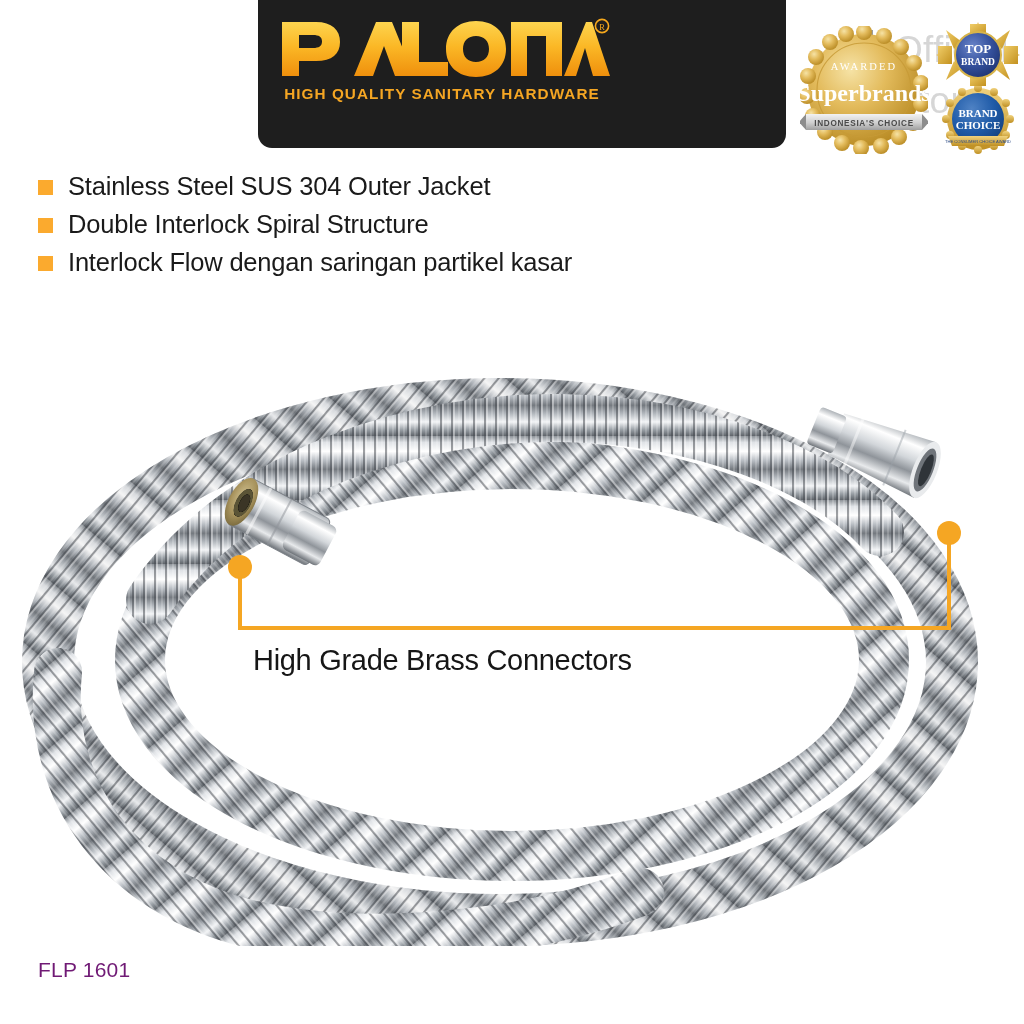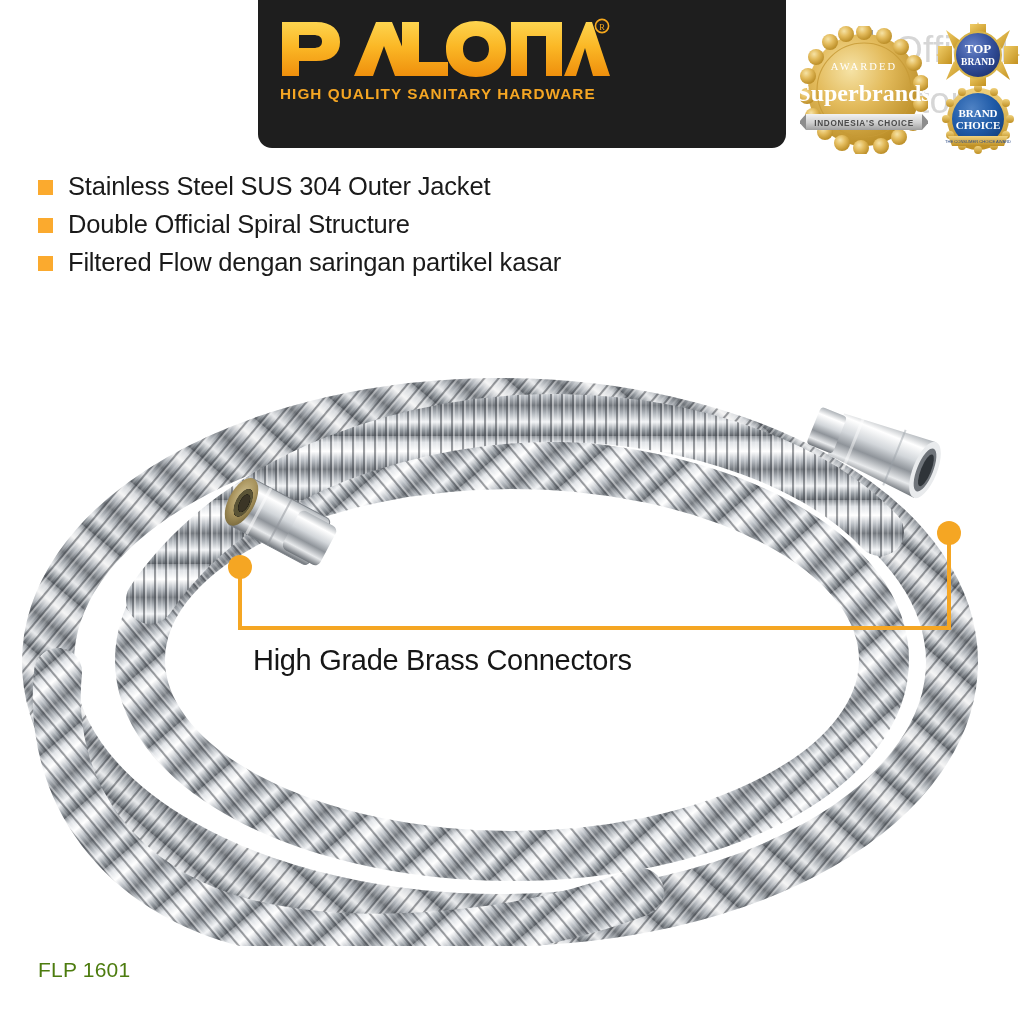--- a/index.html
+++ b/index.html
@@ -25,20 +25,21 @@
   .logo-wordmark{
     height:62px; display:block;
   }
   .logo-tagline{
     margin-top:5px;
     font-size:15.3px;
     letter-spacing:1.05px;
     font-weight:bold;
     color:#f5a623;
     white-space:nowrap;
+    text-align:center;
     width:324px;
   }
   #header-divider{
     position:absolute; left:613px; top:30px; width:2px; height:92px;
     background:#8a8a8a; opacity:.85;
   }
   #official-store{
     position:absolute; left:636px; top:24px;
     color:#d6d6d6;
     font-size:37px;
@@ -69,21 +70,21 @@
   
   #product-photo{ position:absolute; left:0; top:372px; width:1024px; height:580px; }
   #callout-label{
     position:absolute; left:253px; top:644px;
     font-size:29px; color:#161616; white-space:nowrap; letter-spacing:-.3px;text-align:center;
   }
 
   
   #product-code{
     position:absolute; left:38px; top:958px;
-    font-size:21px; color:#4d7c0f; letter-spacing:.2px;
+    font-size:21px; color:#701a75; letter-spacing:.2px;
   }
 </style>
 </head>
 <body>
 
 <div id="header-bar">
 
   <div id="logo-block">
     <svg class="logo-wordmark" viewBox="0 0 330 62">
       <defs>
@@ -255,25 +256,25 @@
   </svg>
 </div>
 
 <div id="features">
   <div class="feature-row">
     <span class="feature-bullet"></span>
     <span class="feature-text">Stainless Steel SUS 304 Outer Jacket</span>
   </div>
   <div class="feature-row">
     <span class="feature-bullet"></span>
-    <span class="feature-text">Double Official Spiral Structure</span>
+    <span class="feature-text">Double Interlock Spiral Structure</span>
   </div>
   <div class="feature-row">
     <span class="feature-bullet"></span>
-    <span class="feature-text">Filtered Flow dengan saringan partikel kasar</span>
+    <span class="feature-text">Interlock Flow dengan saringan partikel kasar</span>
   </div>
 </div>
 
 <svg id="product-photo" viewBox="0 0 1024 580">
   <defs>
 
     <linearGradient id="chromeH" x1="0" y1="0" x2="0" y2="1">
       <stop offset="0%" stop-color="#8d9298"></stop>
       <stop offset="10%" stop-color="#dfe2e6"></stop>
       <stop offset="24%" stop-color="#ffffff"></stop>

